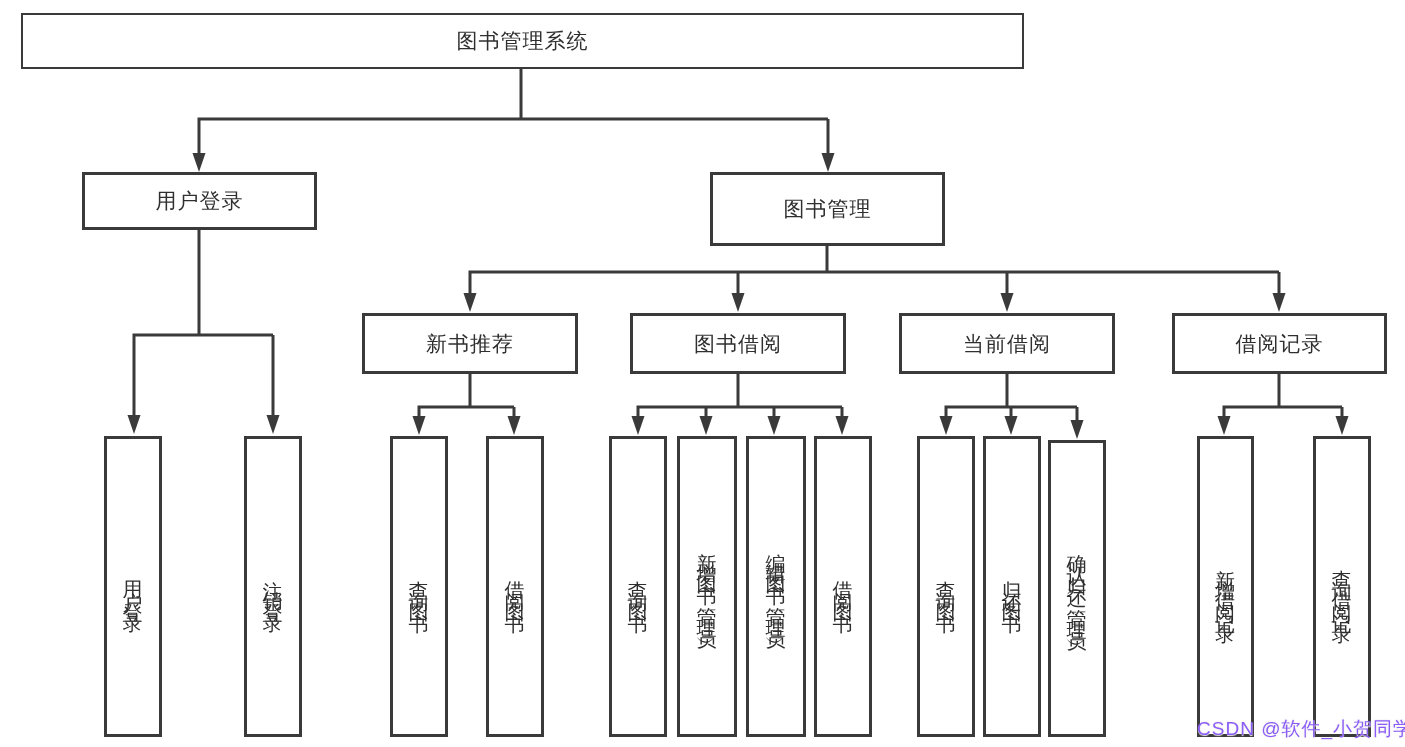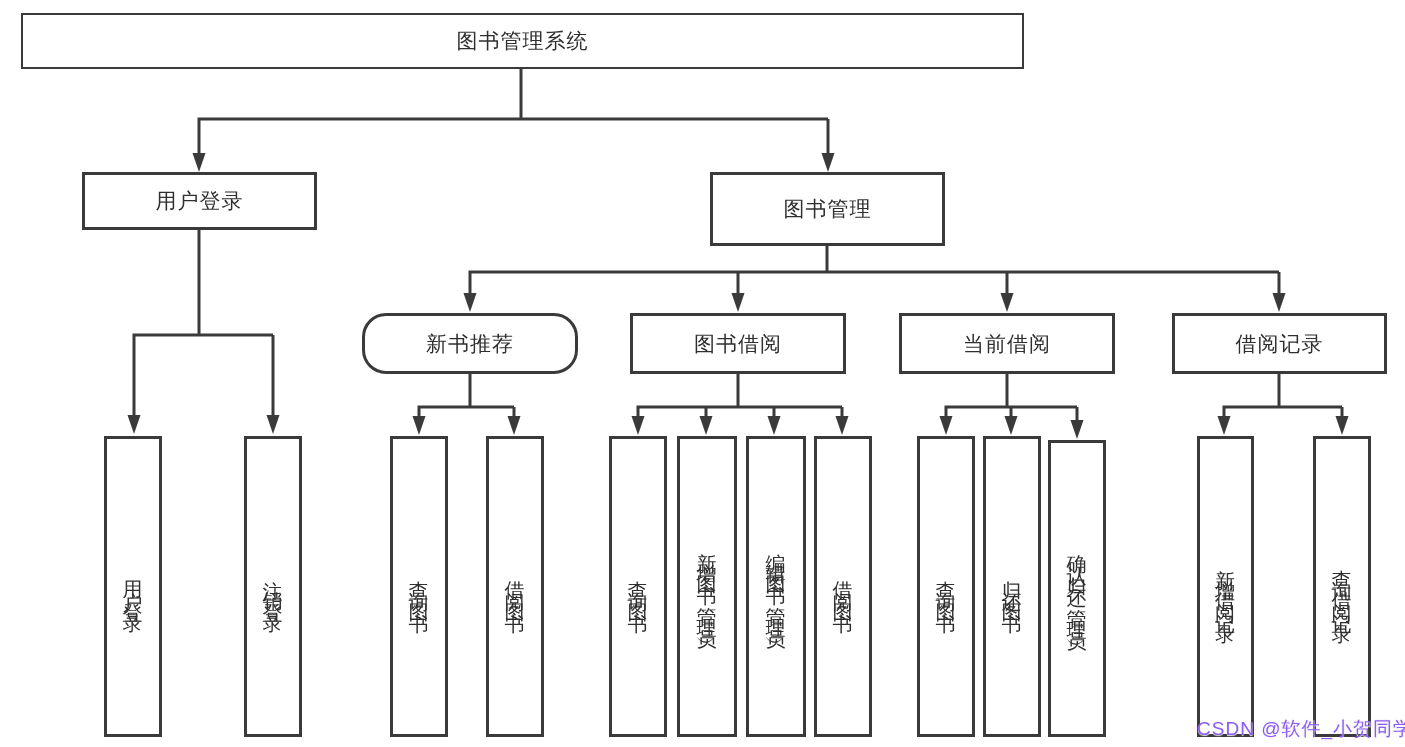--- a/index.html
+++ b/index.html
@@ -66,21 +66,21 @@
     <span class="hlabel">图书管理系统</span>
   </div>
 
   <div class="node" style="left:82px;top:172px;width:235px;height:58px;">
     <span class="hlabel">用户登录</span>
   </div>
   <div class="node" style="left:710px;top:172px;width:235px;height:74px;">
     <span class="hlabel">图书管理</span>
   </div>
 
-  <div class="node" style="left:362px;top:313px;width:216px;height:61px;border-radius:24px;">
+  <div class="node" style="left:362px;top:313px;width:216px;height:61px;">
     <span class="hlabel">新书推荐</span>
   </div>
   <div class="node" style="left:630px;top:313px;width:216px;height:61px;">
     <span class="hlabel">图书借阅</span>
   </div>
   <div class="node" style="left:899px;top:313px;width:216px;height:61px;">
     <span class="hlabel">当前借阅</span>
   </div>
   <div class="node" style="left:1172px;top:313px;width:215px;height:61px;">
     <span class="hlabel">借阅记录</span>

